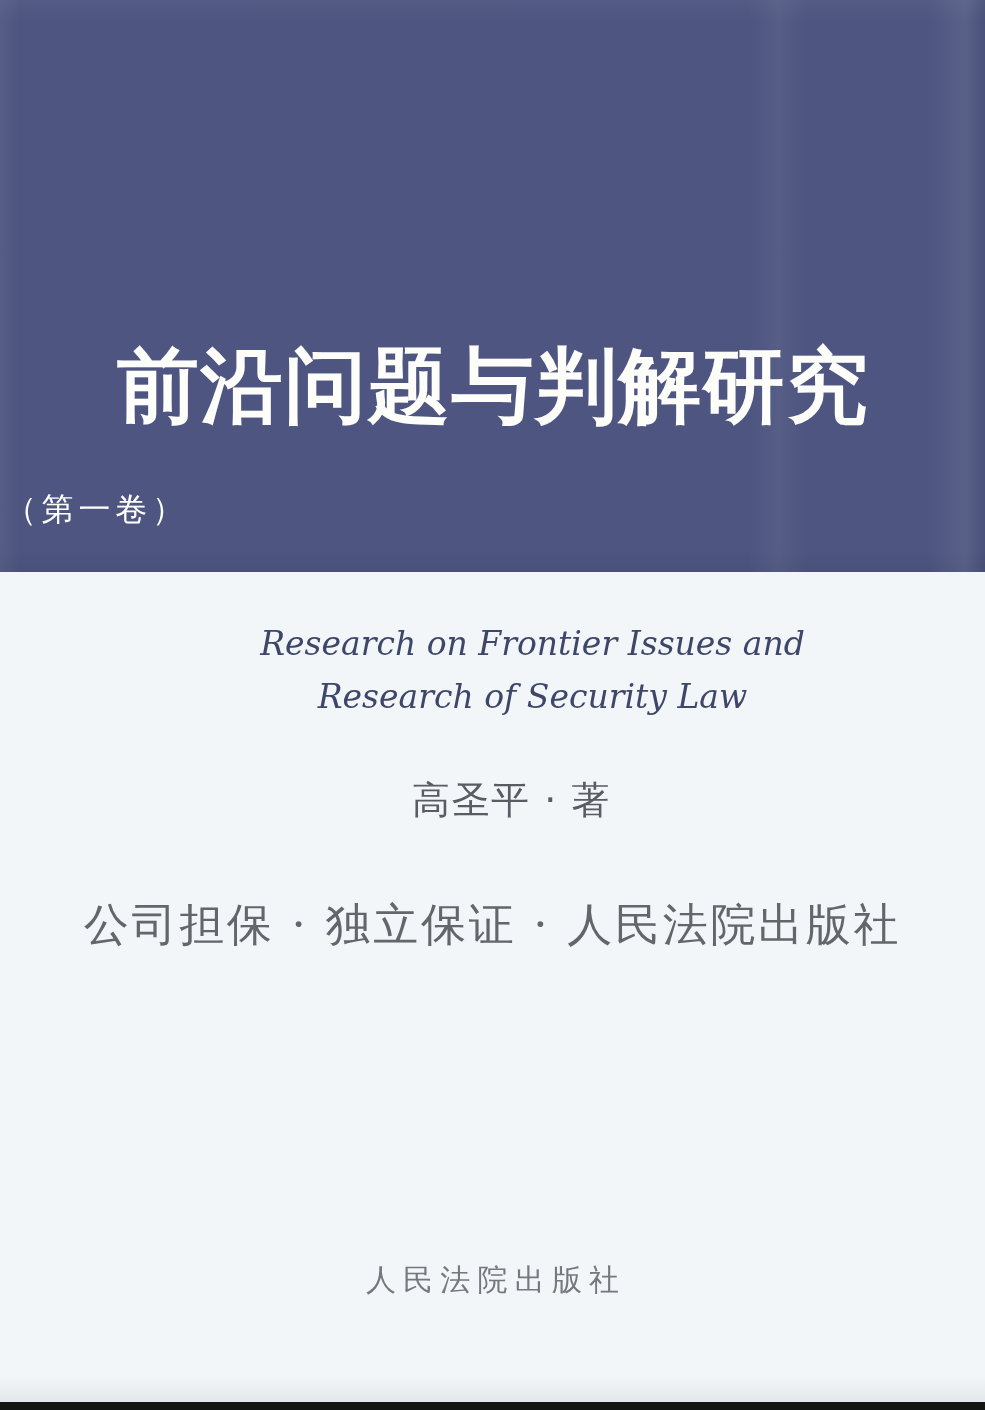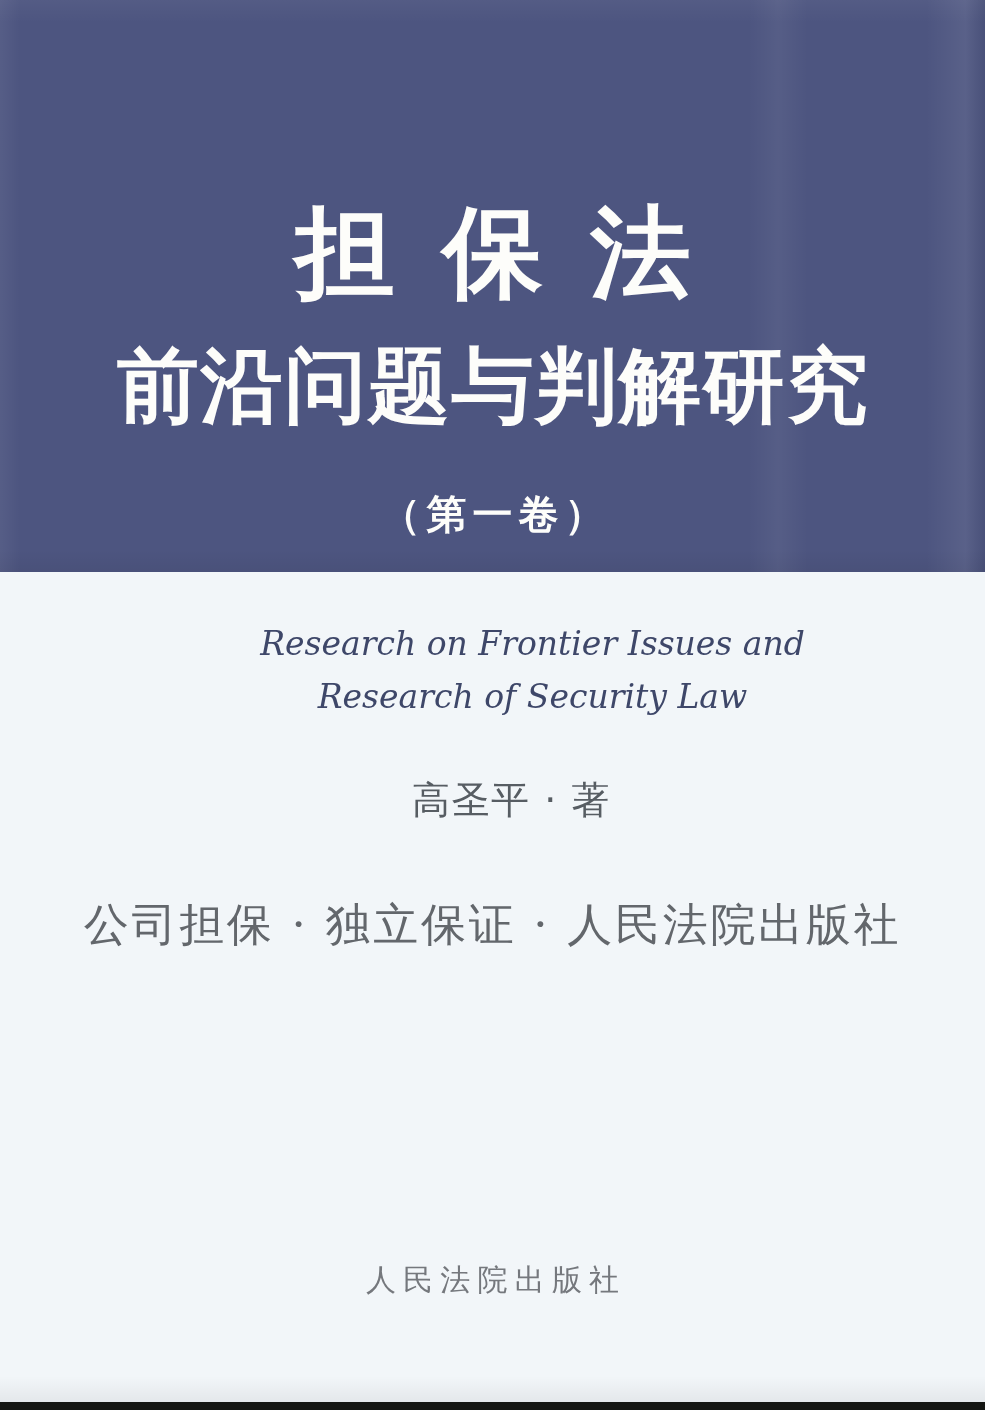--- a/index.html
+++ b/index.html
@@ -69,24 +69,23 @@
     letter-spacing: 0.02em;
     padding-left: 0.02em;
     box-sizing: border-box;
     color: var(--title-text, #fdfdfa);
   }
   .volume {
     position: absolute;
     top: 492px;
     left: 0;
     width: 100%;
-    text-align: center;
     font-family: "DejaVu Serif", serif;
-    font-weight: 700;
-    font-size: 40px;
+    font-weight: 400;
+    font-size: 32px;
     line-height: 1.1;
     letter-spacing: 0.15em;
     padding-left: 0.15em;
     box-sizing: border-box;
     color: var(--title-text, #fdfdfa);
   }
   
   .english-title {
     position: absolute;
     top: 618px;
@@ -158,21 +157,20 @@
     background: linear-gradient(180deg, rgba(0,0,0,0.00), rgba(0,0,0,0.06));
     pointer-events: none;
   }
 </style>
 </head>
 <body>
 
 <div class="cover">
 
   <div class="banner">
-    <h1 class="title">担保法</h1>
     <h2 class="subtitle">前沿问题与判解研究</h2>
     <div class="volume">（第一卷）</div>
   </div>
 
   <div class="english-title">
     <div>Research on Frontier Issues and</div>
     <div>Research of Security Law</div>
   </div>
 
   <div class="author">高圣平 · 著</div>

